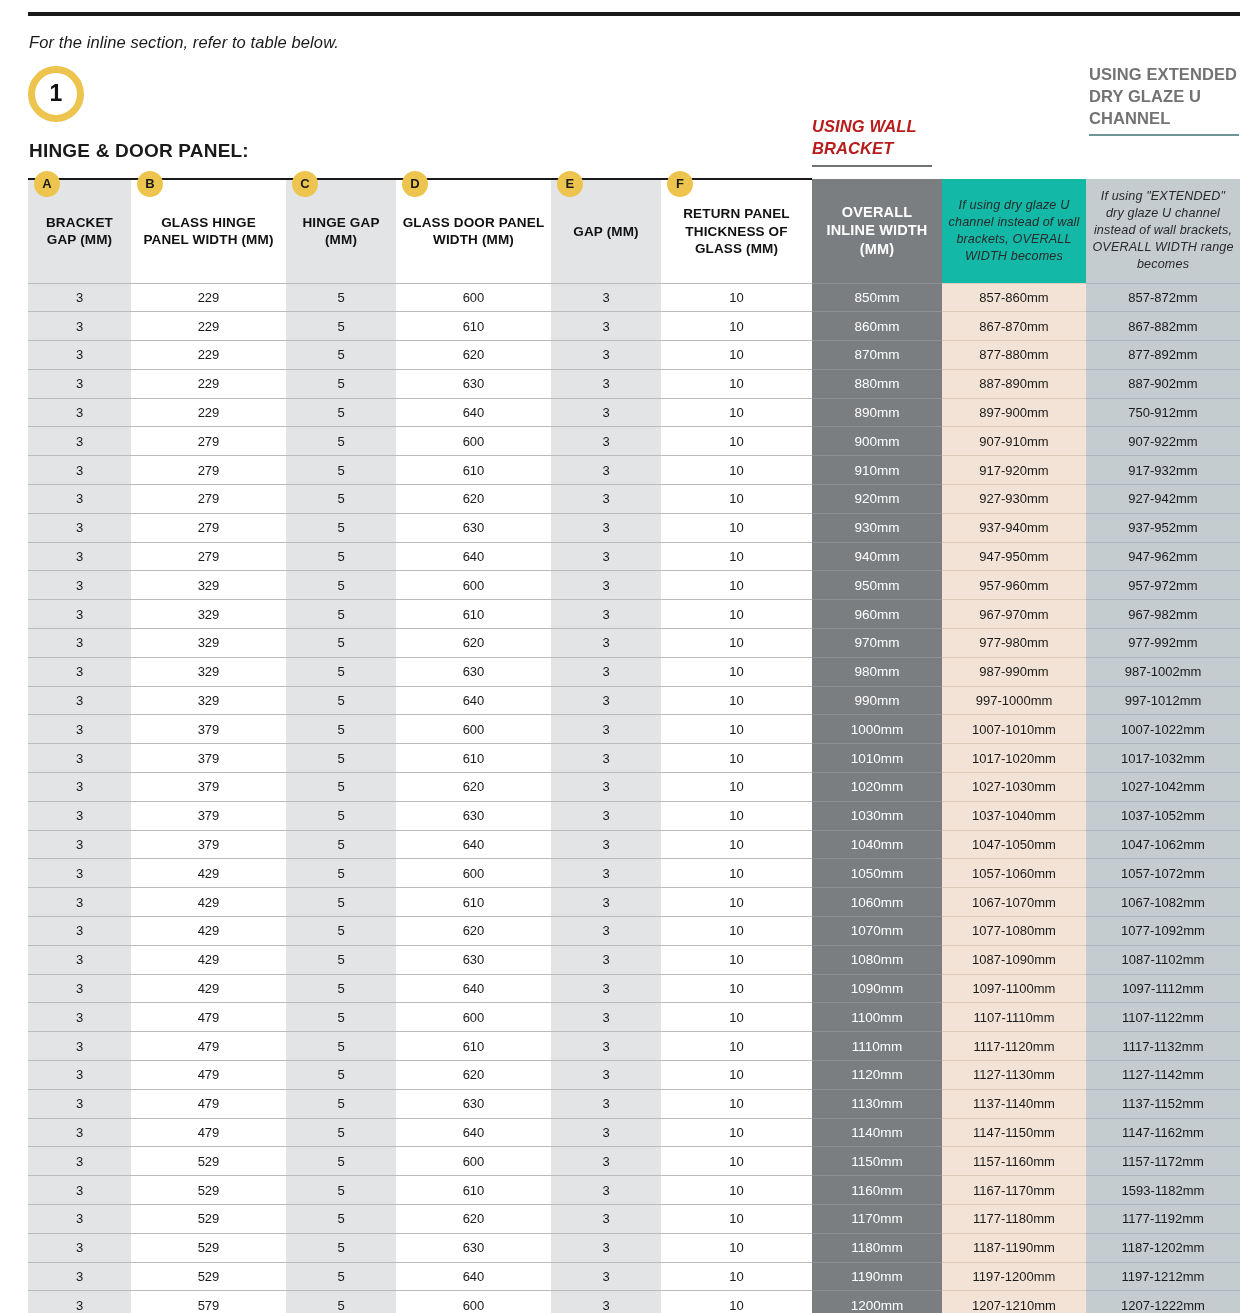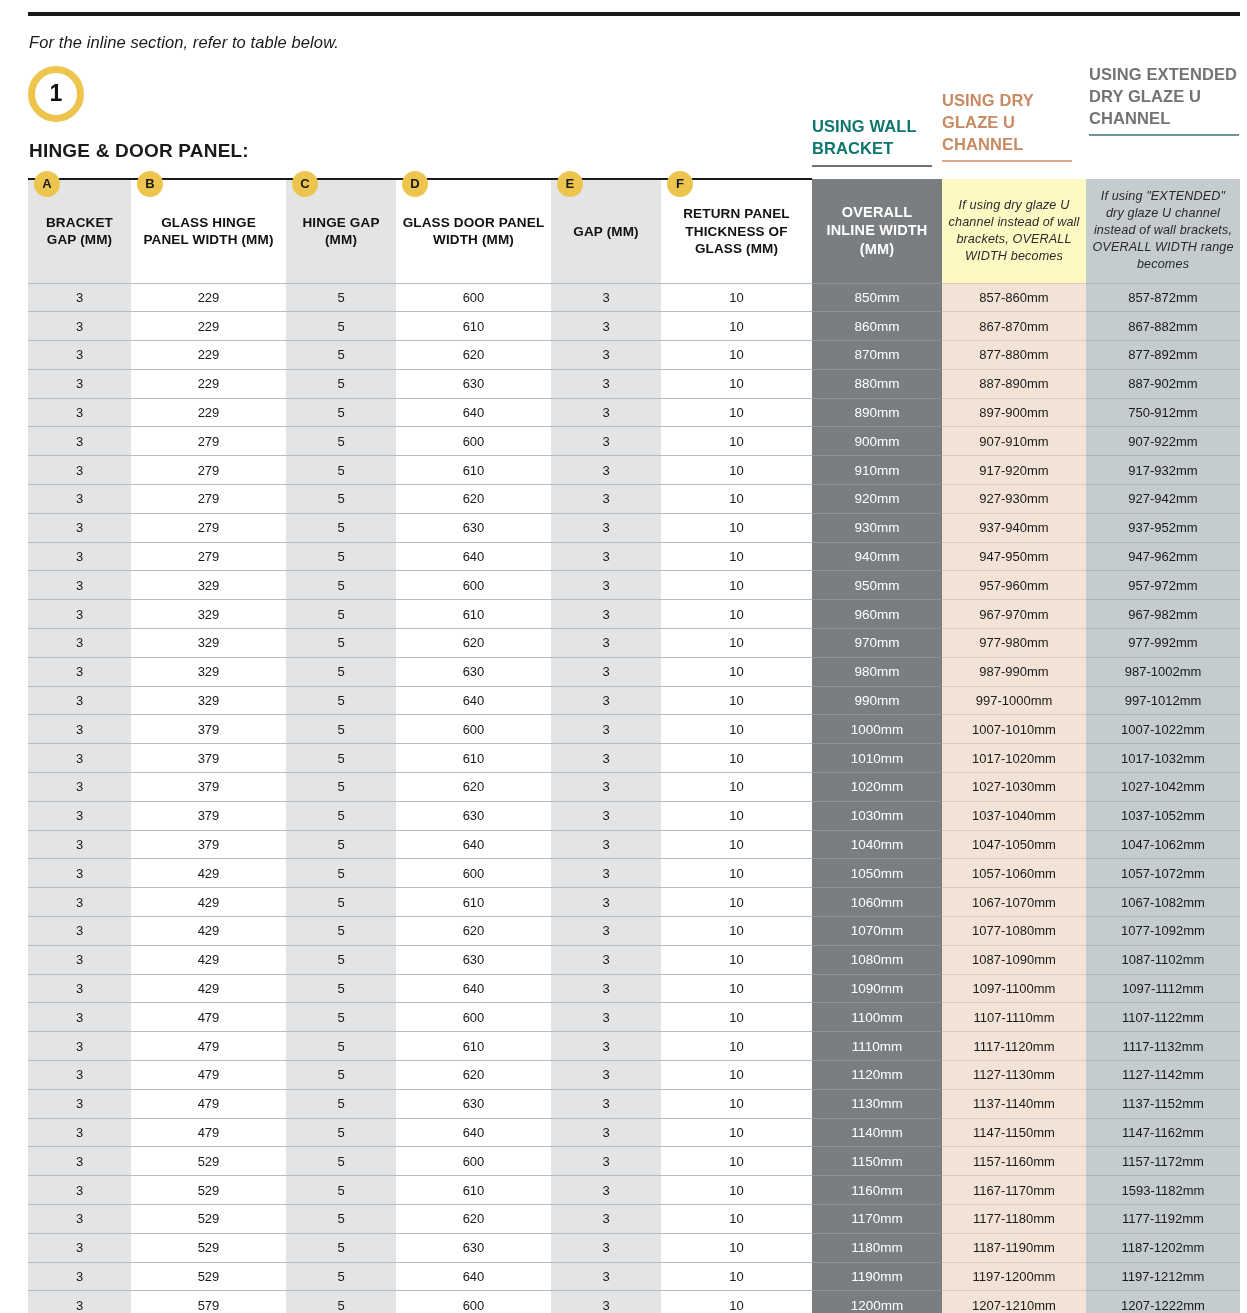--- a/index.html
+++ b/index.html
@@ -61,21 +61,21 @@
     font-size: 16.5px;
     font-weight: 700;
     line-height: 1.32;
     letter-spacing: .1px;
   }
   .grp .rule {
     position: absolute;
     left: 0; bottom: -7px;
     height: 2px; width: 100%;
   }
-  #grp-wall  { left: 812px; top: 116px; width: 120px; color: #0f766e; }
+  #grp-wall  { left: 812px; top: 116px; width: 120px; color: #b91c1c; font-style: italic; }
   #grp-wall .rule  { background: #6f7376; }
   #grp-dry   { left: 942px; top: 90px;  width: 130px; color: #c78a62; }
   #grp-dry .rule   { background: #d7a98a; }
   #grp-ext   { left: 1089px; top: 64px; width: 150px; color: #737373; }
   #grp-ext .rule   { background: #6e9699; }
 
   
   table.spec {
     position: absolute;
     left: 28px; top: 178px;
@@ -96,21 +96,21 @@
     font-weight: 700;
     line-height: 1.28;
     letter-spacing: .15px;
     position: relative;
     color: #111;
   }
   th.hdr-shade { background: #e2e4e5; }
   th.hdr-plain { background: #ffffff; }
   th.hdr-dark  { background: #7b7e81; color: #ffffff; font-size: 14.5px; }
   th.hdr-beige {
-    background: #fef9c3; color: #2a2a2a;
+    background: #14b8a6; color: #2a2a2a;
     font-style: italic; font-weight: 400; font-size: 12.6px;
     line-height: 1.36; padding: 0 8px;
   }
   th.hdr-blue  {
     background: #c5ccd0; color: #2a2a2a;
     font-style: italic; font-weight: 400; font-size: 12.6px;
     line-height: 1.36; padding: 0 8px;
   }
   thead th .hdr-text { display: block; padding: 0 6px; }
 
@@ -162,24 +162,20 @@
     <span>1</span>
   </div>
 
   <div class="section-title">HINGE &amp; DOOR PANEL:</div>
 
   <div class="grp" id="grp-wall">
     <span>USING WALL BRACKET</span>
     <span class="rule"></span>
   </div>
 
-  <div class="grp" id="grp-dry">
-    <span>USING DRY GLAZE U CHANNEL</span>
-    <span class="rule"></span>
-  </div>
 
   <div class="grp" id="grp-ext">
     <span>USING EXTENDED DRY GLAZE U CHANNEL</span>
     <span class="rule"></span>
   </div>
 
   <table class="spec">
     <colgroup>
       <col style="width:103px">
         <col style="width:155px">

